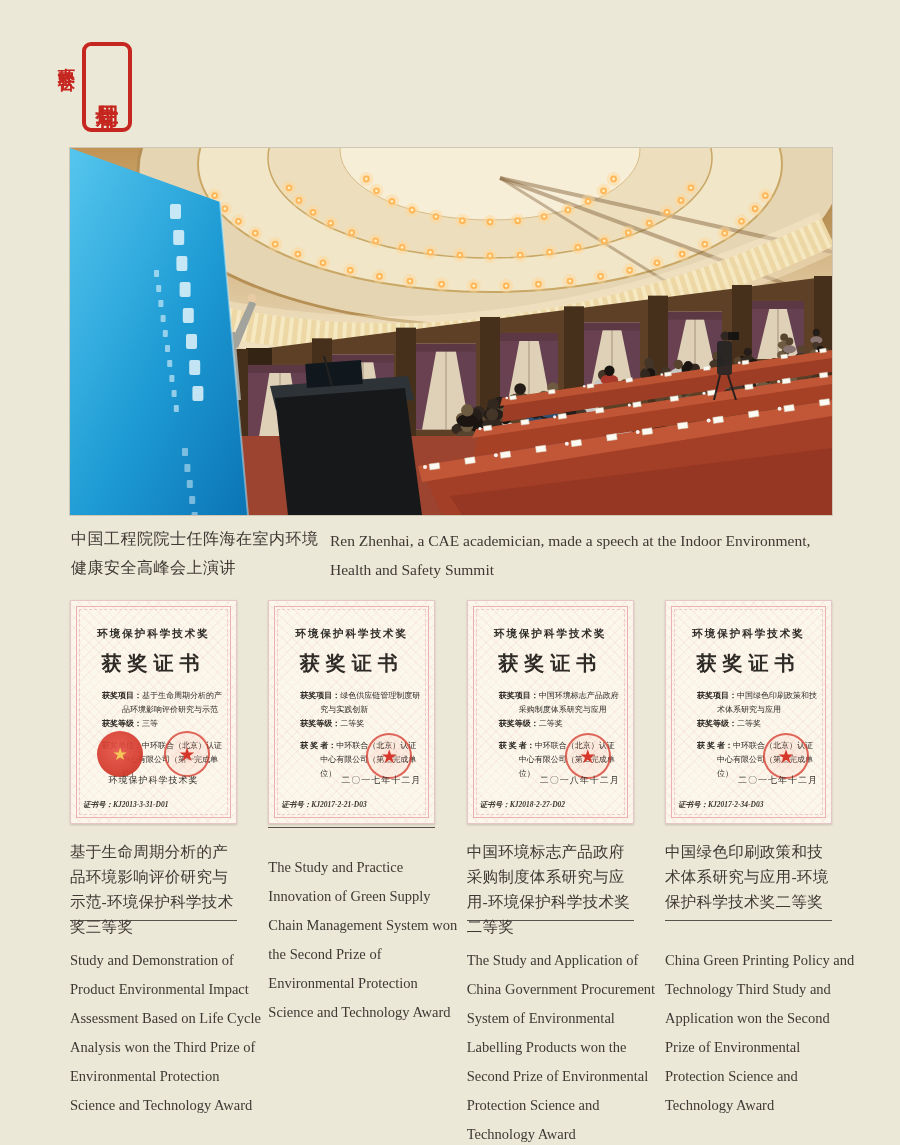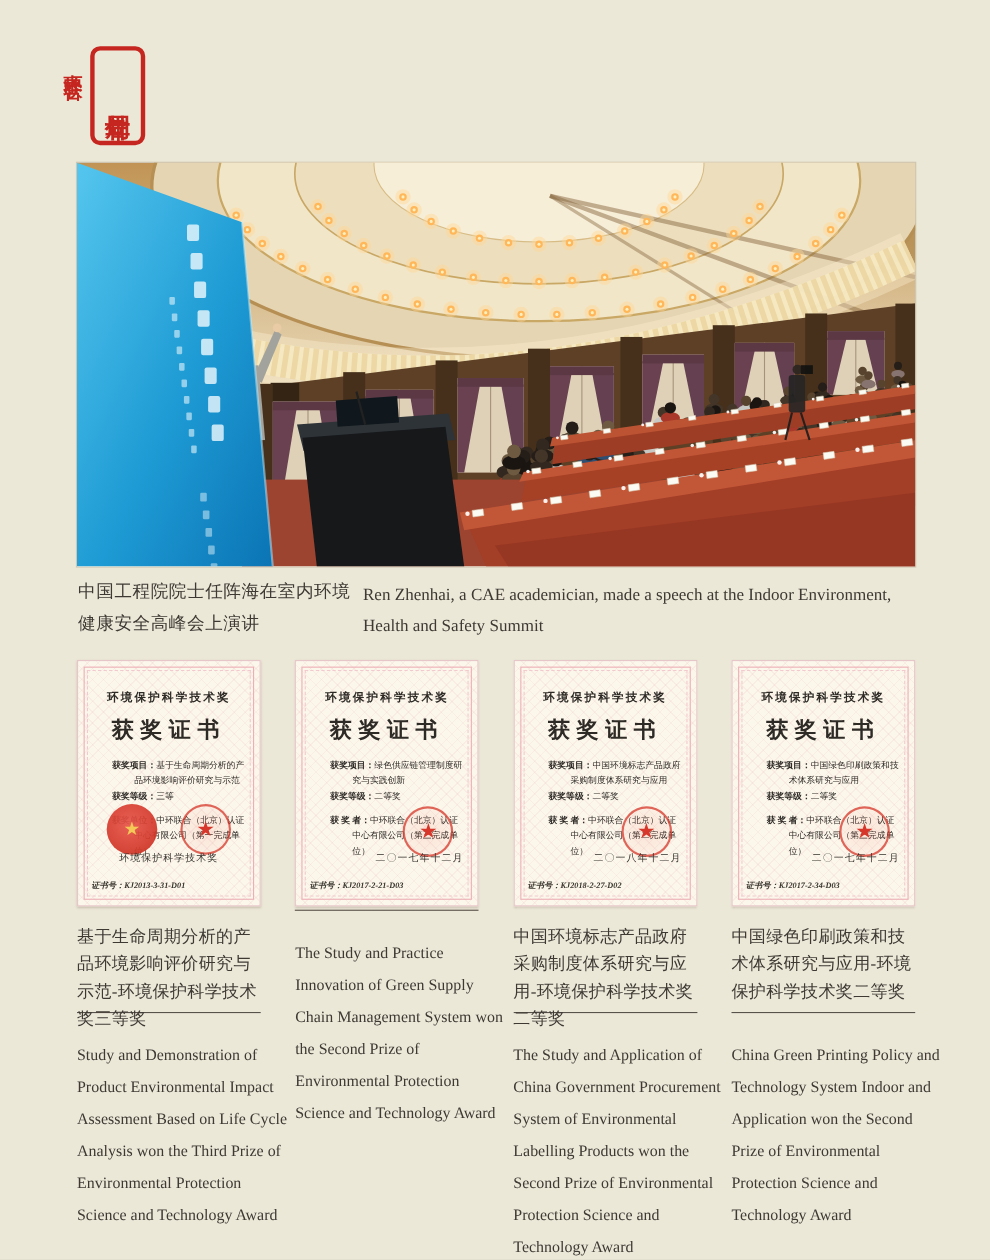--- a/index.html
+++ b/index.html
@@ -769,17 +769,17 @@
             <p class="cert-line"><span class="lbl">获奖等级：</span><span>二等奖</span></p>
             <p class="cert-line gap"><span class="lbl">获 奖 者：</span><span>中环联合（北京）认证中心有限公司（第三完成单位）</span></p>
           </div>
         </div>
         <span class="seal seal-star">★</span>
         <div class="cert-date">二〇一七年十二月</div>
         <div class="cert-no">证书号：KJ2017-2-34-D03</div>
       </div>
       <div class="caption-zh">中国绿色印刷政策和技术体系研究与应用-环境保护科学技术奖二等奖</div>
       <div class="caption-divider"></div>
-      <div class="caption-en">China Green Printing Policy and Technology System Indoor and Application won the Second Prize of Environmental Protection Science and Technology Award</div>
+      <div class="caption-en">China Green Printing Policy and Technology Third Study and Application won the Second Prize of Environmental Protection Science and Technology Award</div>
     </div>
 
   </div>
 </div>
 
 </body></html>

